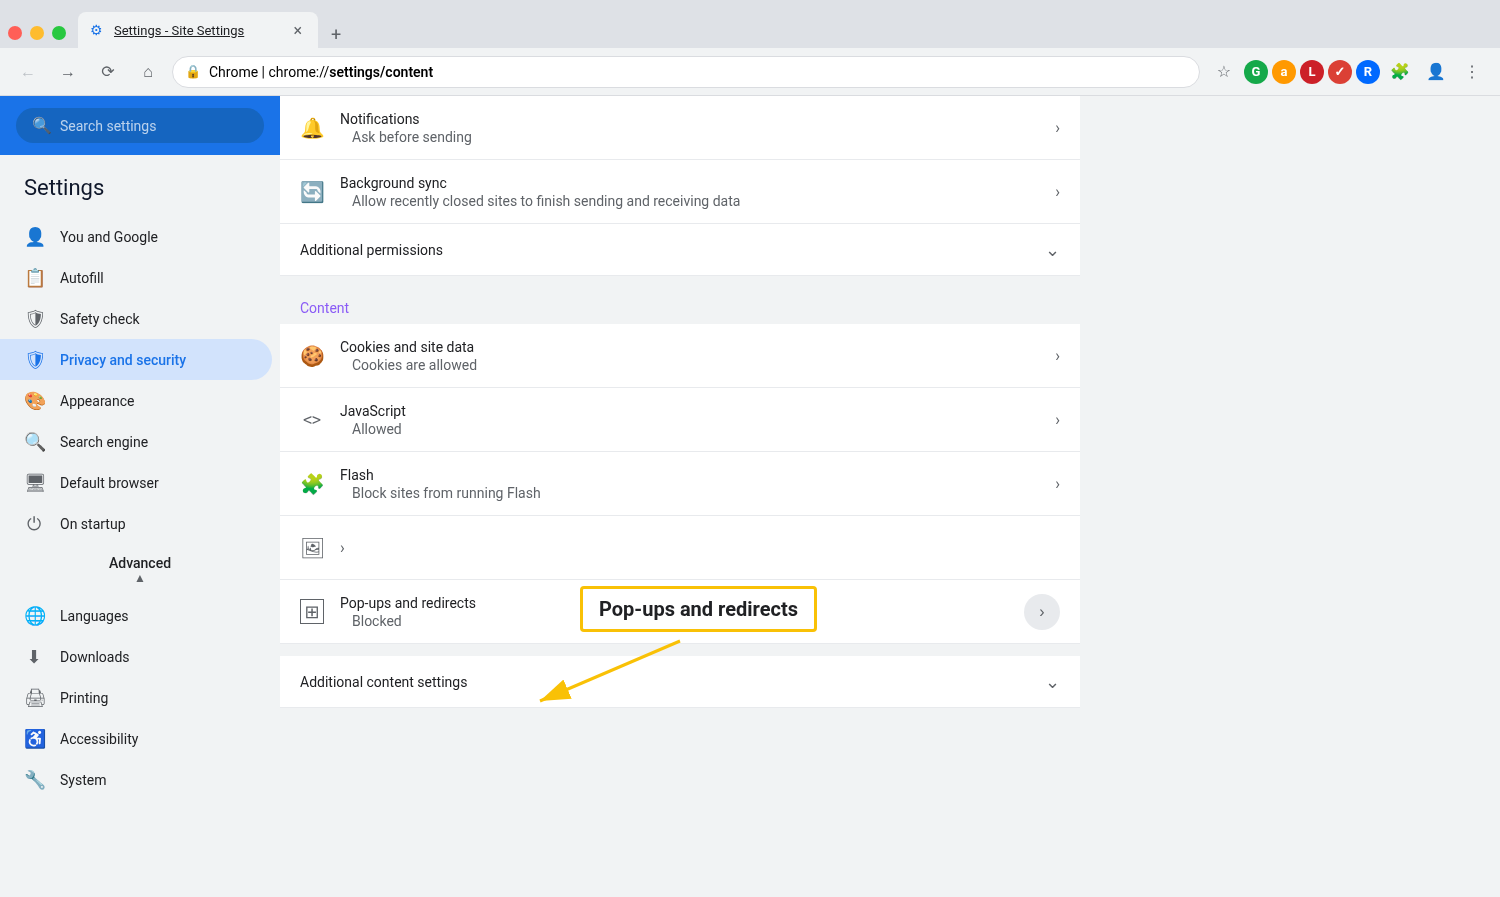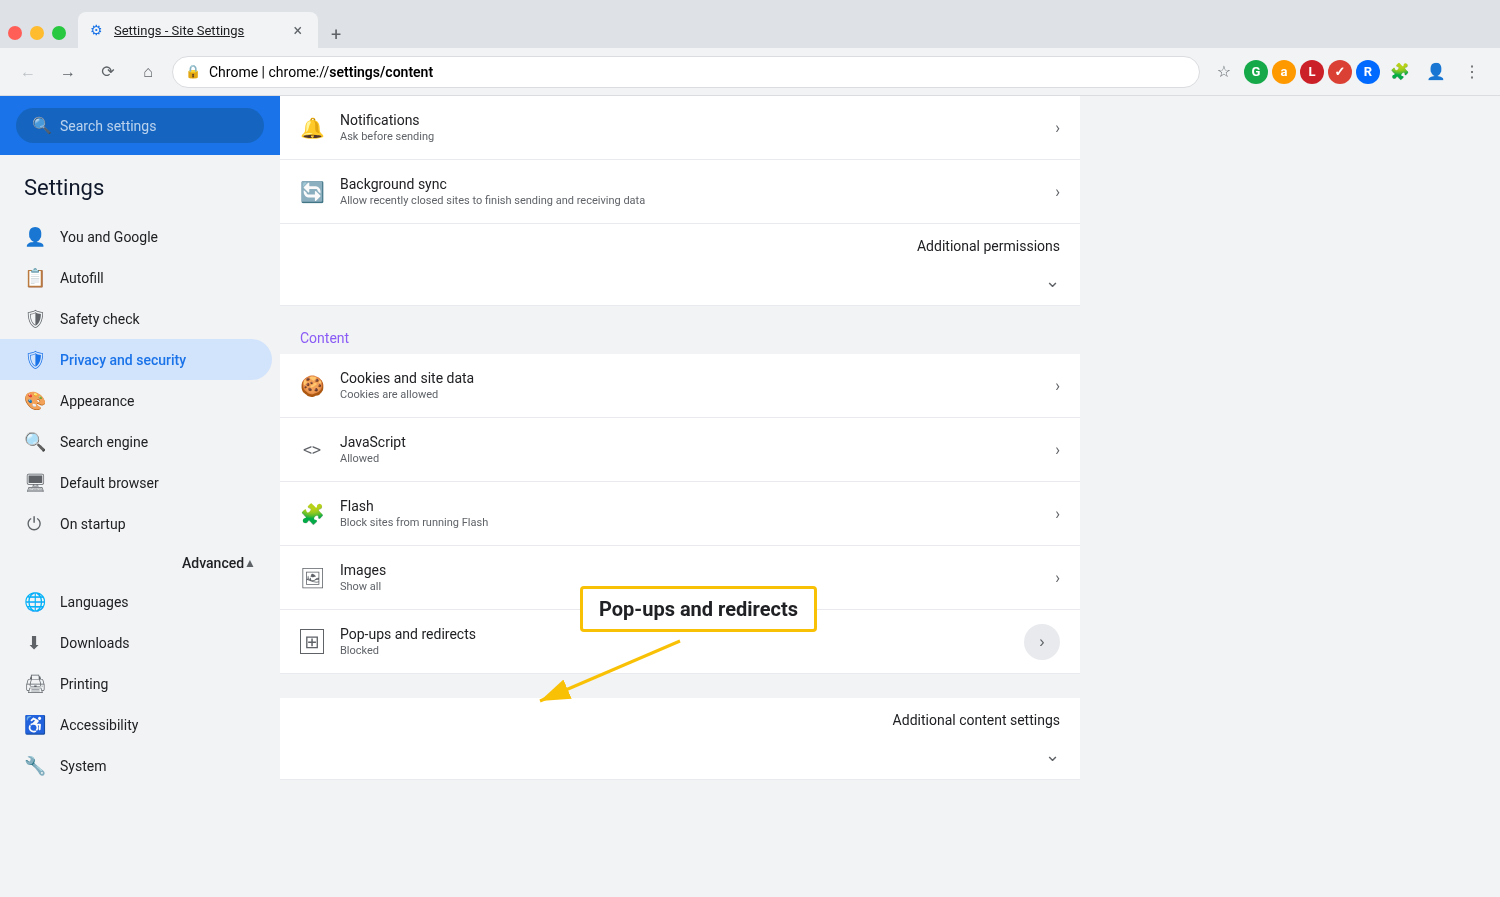--- a/index.html
+++ b/index.html
@@ -50,40 +50,40 @@
     .search-icon-svg { color: #fff; font-size: 16px; opacity: 0.8; }
     .search-input-fake { color: rgba(255,255,255,0.7); font-size: 14px; }
 
     .sidebar-item { display: flex; align-items: center; padding: 10px 24px; cursor: pointer; gap: 16px; border-radius: 0 24px 24px 0; margin-right: 8px; }
     .sidebar-item.active { background: #d2e3fc; }
     .sidebar-item-icon { font-size: 18px; color: #5f6368; width: 20px; text-align: center; }
     .sidebar-item.active .sidebar-item-icon { color: #1a73e8; }
     .sidebar-item-label { font-size: 14px; color: #202124; }
     .sidebar-item.active .sidebar-item-label { color: #1a73e8; font-weight: 500; }
 
-    .sidebar-section { padding: 10px 24px; display: flex; align-items: center; justify-content: flex-end; cursor: pointer; }
+    .sidebar-section { padding: 10px 24px; display: flex; align-items: center; justify-content: flex-start; cursor: pointer; flex-direction: column; }
     .sidebar-section-label { font-size: 14px; color: #202124; font-weight: 500; }
     .sidebar-section-arrow { font-size: 12px; color: #5f6368; }
 
     
     .content-area { flex: 1; overflow-y: auto; background: #f1f3f4; padding: 0; }
 
     .settings-row { background: #fff; border-bottom: 1px solid #e8eaed; display: flex; align-items: center; padding: 12px 20px; cursor: pointer; gap: 16px; min-height: 64px; }
     .settings-row-icon { font-size: 20px; color: #5f6368; width: 24px; text-align: center; flex-shrink: 0; }
     .settings-row-text { flex: 1; }
     .settings-row-title { font-size: 14px; color: #202124; margin-bottom: 2px; }
-    .settings-row-sub { font-size: 11px; color: #5f6368; }
+    .settings-row-sub { font-size: 14px; color: #5f6368; margin-left: 12px; }
     .settings-row-arrow { font-size: 16px; color: #5f6368; }
 
     .section-header-row { padding: 16px 20px 8px; background: #f1f3f4; }
     .section-header-text { font-size: 14px; color: #8b5cf6; }
 
     .section-divider { height: 8px; background: #f1f3f4; }
 
-    .additional-permissions-row { background: #fff; display: flex; align-items: flex-end; padding: 14px 20px; cursor: pointer; gap: 16px; min-height: 52px; border-bottom: 1px solid #e8eaed; flex-direction: column; }
+    .additional-permissions-row { background: #fff; display: flex; align-items: center; padding: 14px 20px; cursor: pointer; gap: 16px; min-height: 52px; border-bottom: 1px solid #e8eaed; }
     .ap-title { font-size: 14px; color: #202124; flex: 1; }
     .ap-arrow { font-size: 18px; color: #5f6368; }
 
     
     .popup-annotation { position: absolute; background: #fff; border: 3px solid #f9c106; border-radius: 4px; padding: 8px 16px; font-size: 20px; font-weight: 700; color: #202124; white-space: nowrap; z-index: 100; }
 
     .content-wrapper { position: relative; }
 
     
     .settings-row.highlighted { background: #fff; }
@@ -264,37 +264,33 @@
           <span class="settings-row-icon">🧩</span>
           <div class="settings-row-text">
             <div class="settings-row-title">Flash</div>
             <div class="settings-row-sub">Block sites from running Flash</div>
           </div>
           <span class="settings-row-arrow">›</span>
         </div>
 
         <div class="settings-row">
           <span class="settings-row-icon">🖼</span>
-          <div class="settings-row-text">
-            <div class="settings-row-title">Images</div>
-            <div class="settings-row-sub">Show all</div>
-          </div>
           <span class="settings-row-arrow">›</span>
         </div>
 
         <div class="settings-row highlighted">
           <span class="settings-row-icon" style="font-size:18px; border:1.5px solid #5f6368; padding:1px 2px; color:#5f6368;">⊞</span>
           <div class="settings-row-text">
             <div class="settings-row-title">Pop-ups and redirects</div>
             <div class="settings-row-sub">Blocked</div>
           </div>
           <button class="highlight-btn">›</button>
         </div>
 
-        <div class="additional-permissions-row" style="margin-top:24px; background:#fff;">
+        <div class="additional-permissions-row" style="margin-top:12px; background:#fff;">
           <div class="ap-title">Additional content settings</div>
           <span class="ap-arrow">⌄</span>
         </div>
 
         <div style="position:absolute; top:490px; left:300px; z-index:100; pointer-events:none;">
           <div class="popup-annotation">Pop-ups and redirects</div>
 
           <svg width="200" height="80" style="position:absolute; top:50px; left:-80px;">
             <line x1="180" y1="5" x2="40" y2="65" stroke="#f9c106" stroke-width="3" marker-end="url(#arrowhead)"></line>
             <defs>

